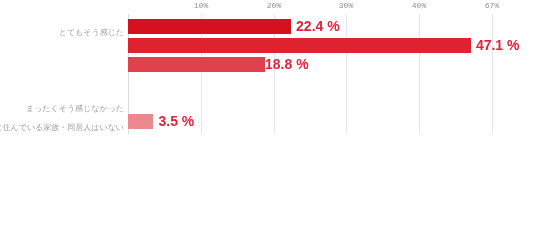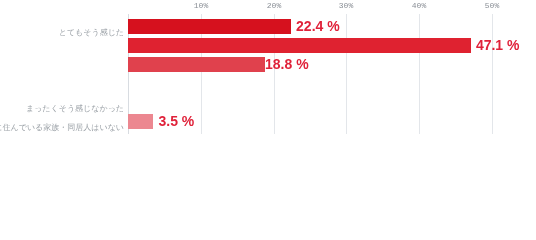--- a/index.html
+++ b/index.html
@@ -97,21 +97,21 @@
 </head>
 <body>
 
 <div id="chart">
 
   <div class="axis-labels">
     <span class="axis-tick" style="left:201px">10%</span>
     <span class="axis-tick" style="left:274px">20%</span>
     <span class="axis-tick" style="left:346px">30%</span>
     <span class="axis-tick" style="left:419px">40%</span>
-    <span class="axis-tick" style="left:492px">50%</span>
+    <span class="axis-tick" style="left:492px">67%</span>
   </div>
 
   <div class="plot-area">
     <div class="gridline zero" style="left:0px"></div>
     <div class="gridline" style="left:73px"></div>
     <div class="gridline" style="left:146px"></div>
     <div class="gridline" style="left:218px"></div>
     <div class="gridline" style="left:291px"></div>
     <div class="gridline" style="left:364px"></div>
   </div>

